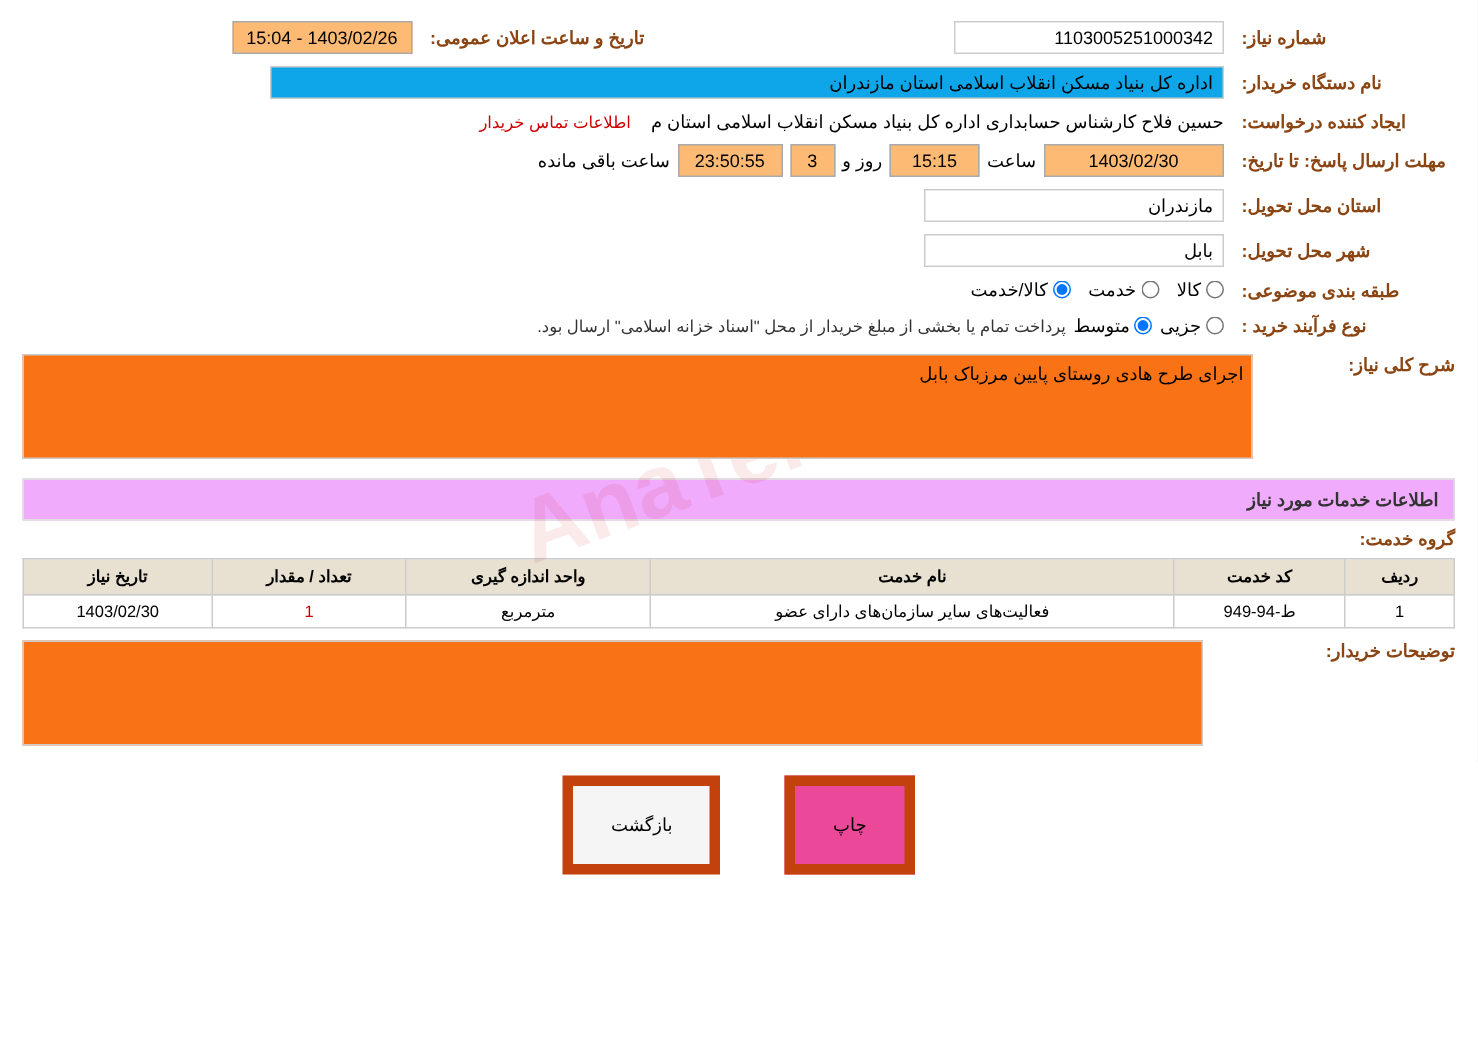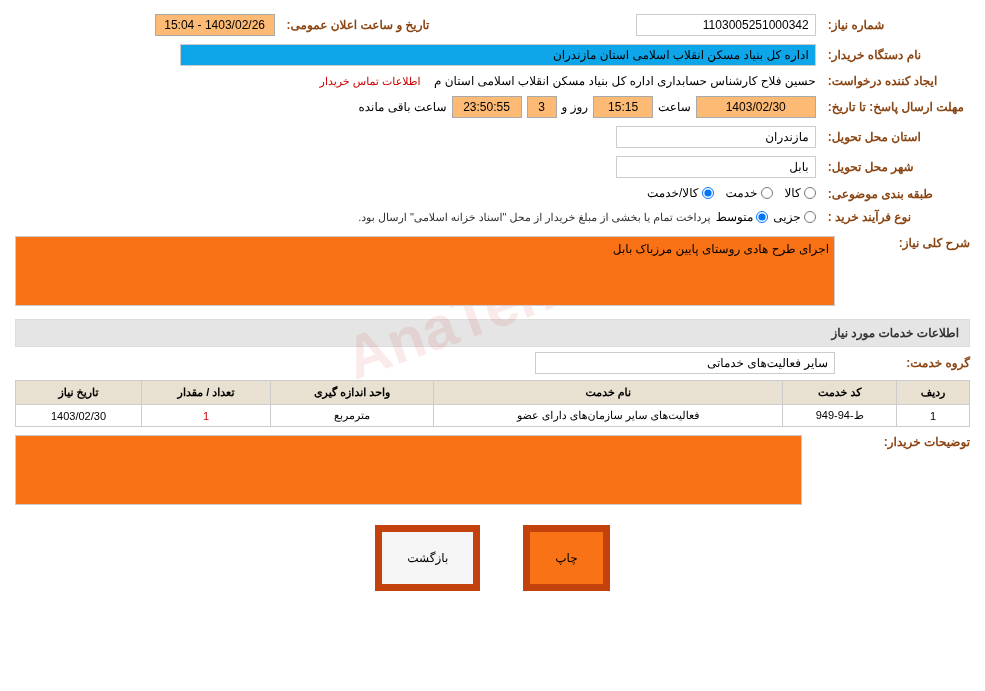--- a/index.html
+++ b/index.html
@@ -63,21 +63,21 @@
     }
     .date-input {
       border: 1px solid #aaa;
       background: #fdba74;
       padding: 3px 6px;
       display: inline-block;
       min-width: 120px;
       text-align: center;
     }
     .section-header {
-      background: #e5e5e5;
+      background: #f0abfc;
       border: 1px solid #ddd;
       padding: 6px 10px;
       font-weight: bold;
       color: #333;
       margin: 8px 0 5px 0;
       text-align: right;
     }
     .contact-link {
       color: #c00;
       text-decoration: none;
@@ -125,21 +125,21 @@
       margin: 15px 0;
     }
     .btn {
       padding: 19px 25px;
       border: 7px solid #c2410c;
       cursor: pointer;
       font-family: Tahoma, Arial, sans-serif;
       font-size: 12px;
     }
     .btn-print {
-      background: #f97316;
+      background: #ec4899;
       margin-left: 31px;
     }
     .btn-back {
       background: #f5f5f5;
     }
     .watermark-area {
       position: relative;
     }
     .watermark {
       position: absolute;
@@ -288,21 +288,20 @@
       <span class="inline-label shrink-label">شرح کلی نیاز:</span>
       <div class="notes-area" style="flex:1;">
         <span>اجرای طرح هادی روستای پایین مرزباک بابل</span>
       </div>
     </div>
 
     <div class="section-header">اطلاعات خدمات مورد نیاز</div>
 
     <div class="flex-row" style="margin:5px 0;">
       <span class="inline-label shrink-label">گروه خدمت:</span>
-      <span class="input-box" style="min-width:300px;">سایر فعالیت‌های خدماتی</span>
     </div>
 
     <table class="services-table">
       <thead>
         <tr>
           <th>ردیف</th>
           <th>کد خدمت</th>
           <th>نام خدمت</th>
           <th>واحد اندازه گیری</th>
           <th>تعداد / مقدار</th>

